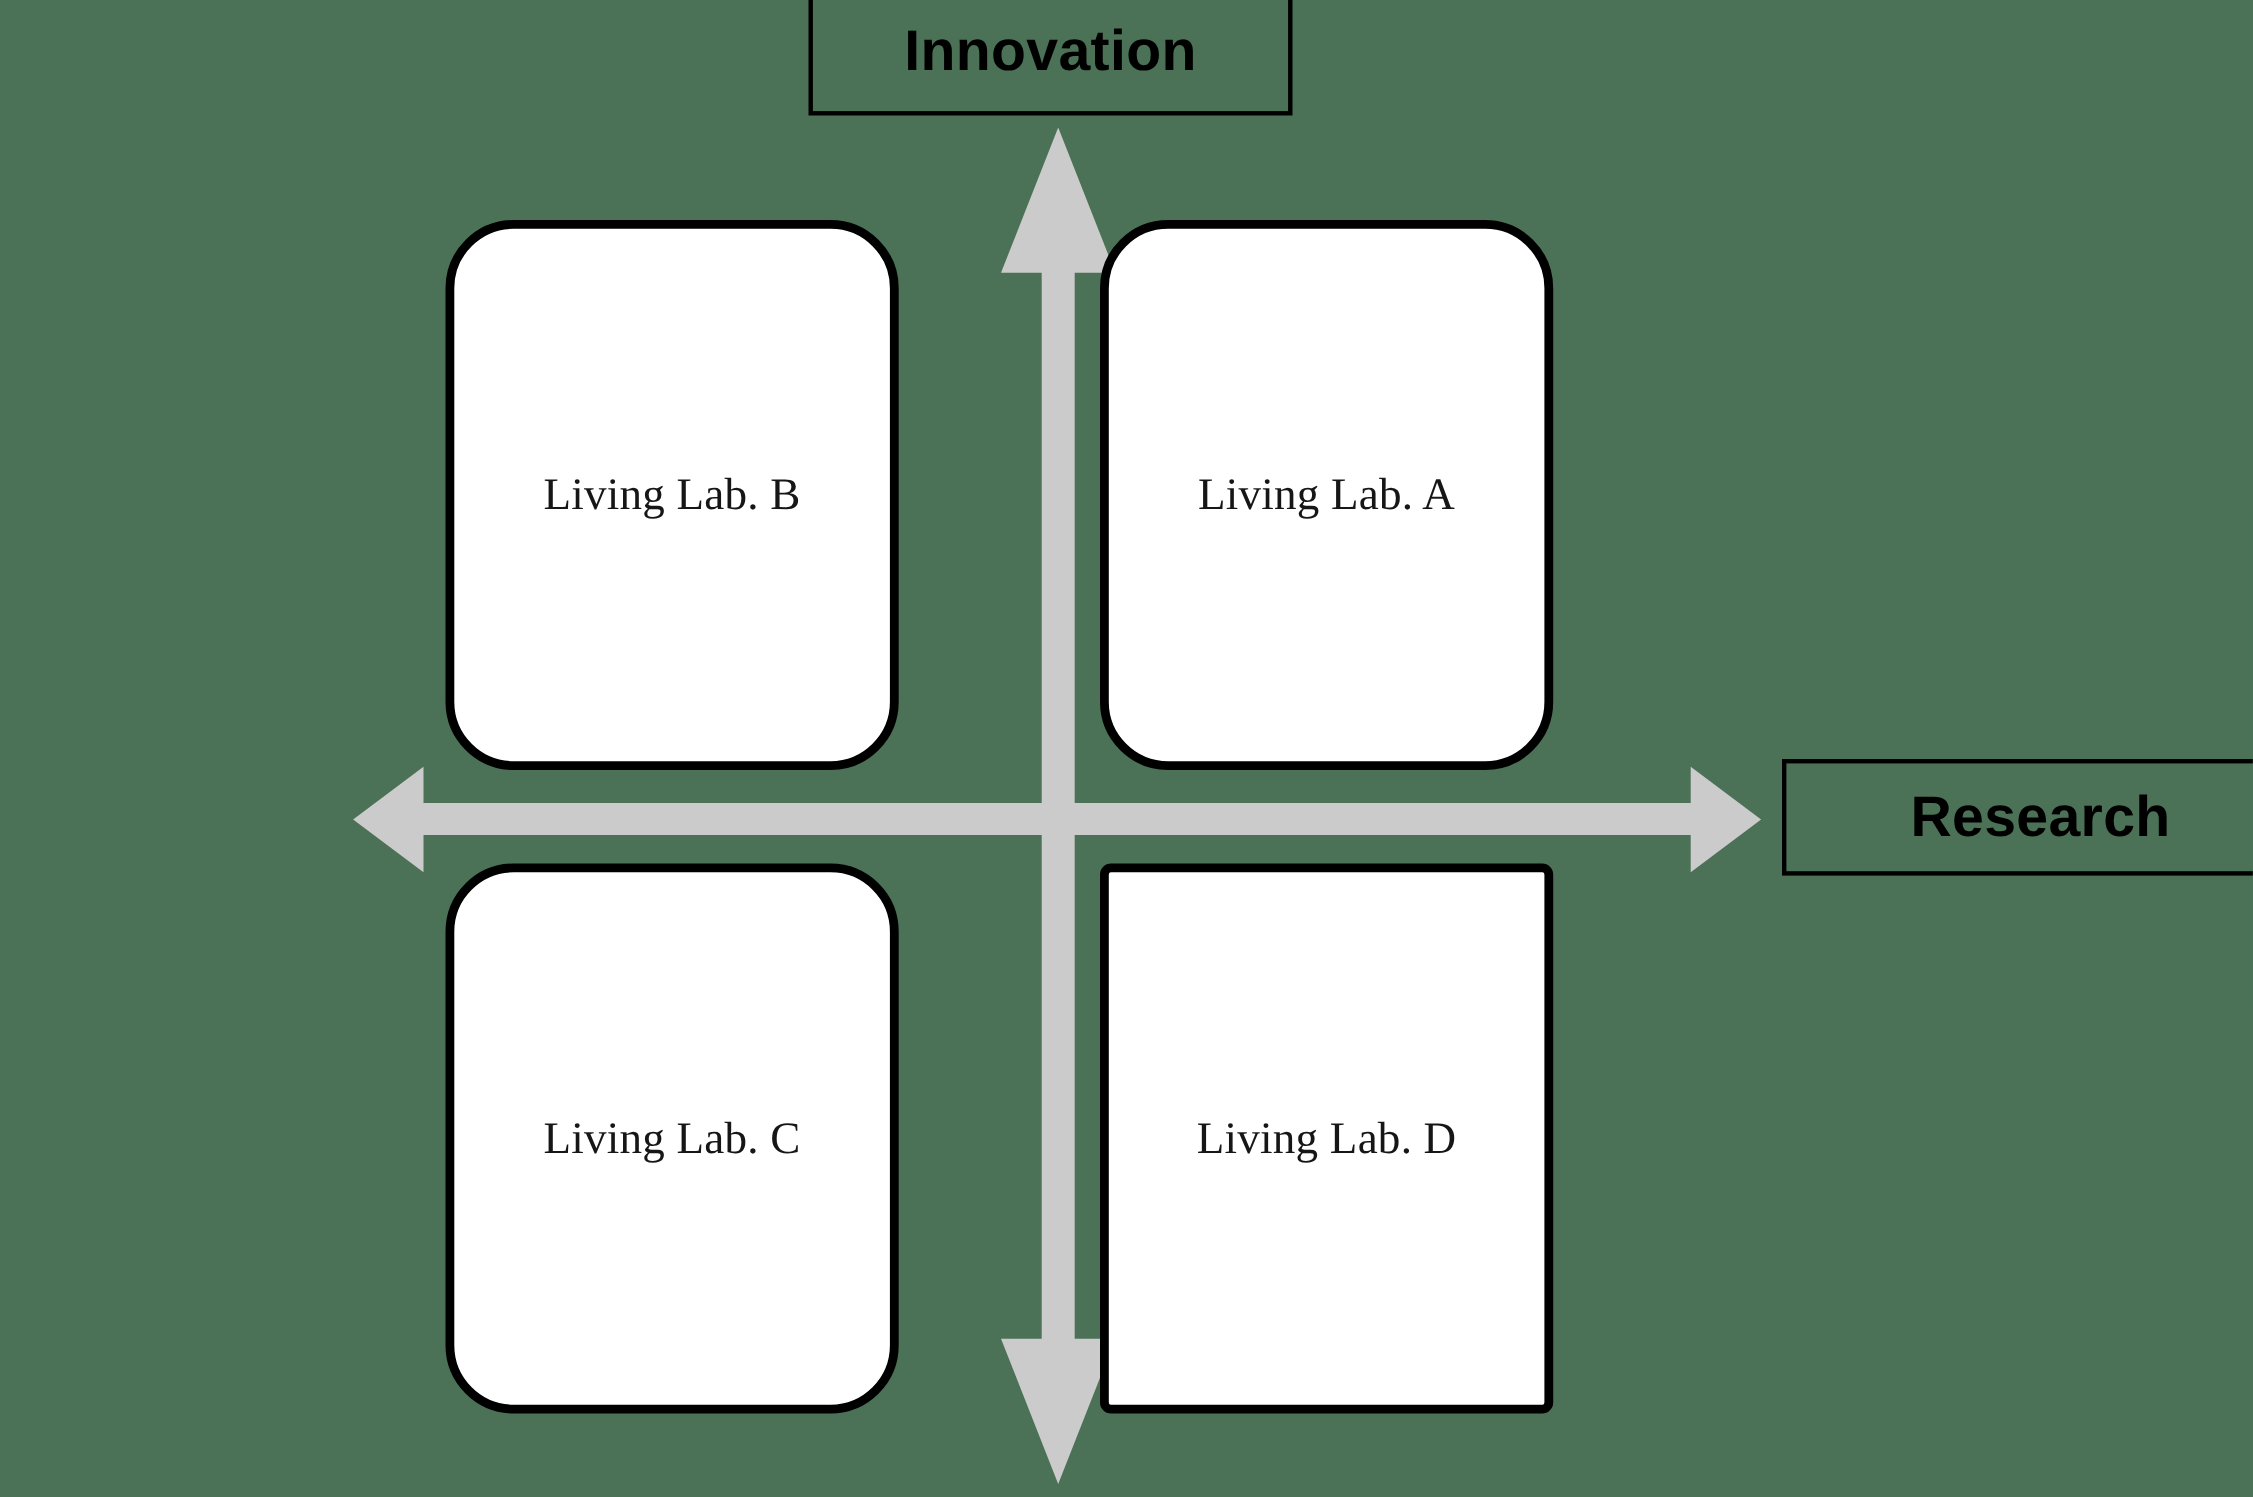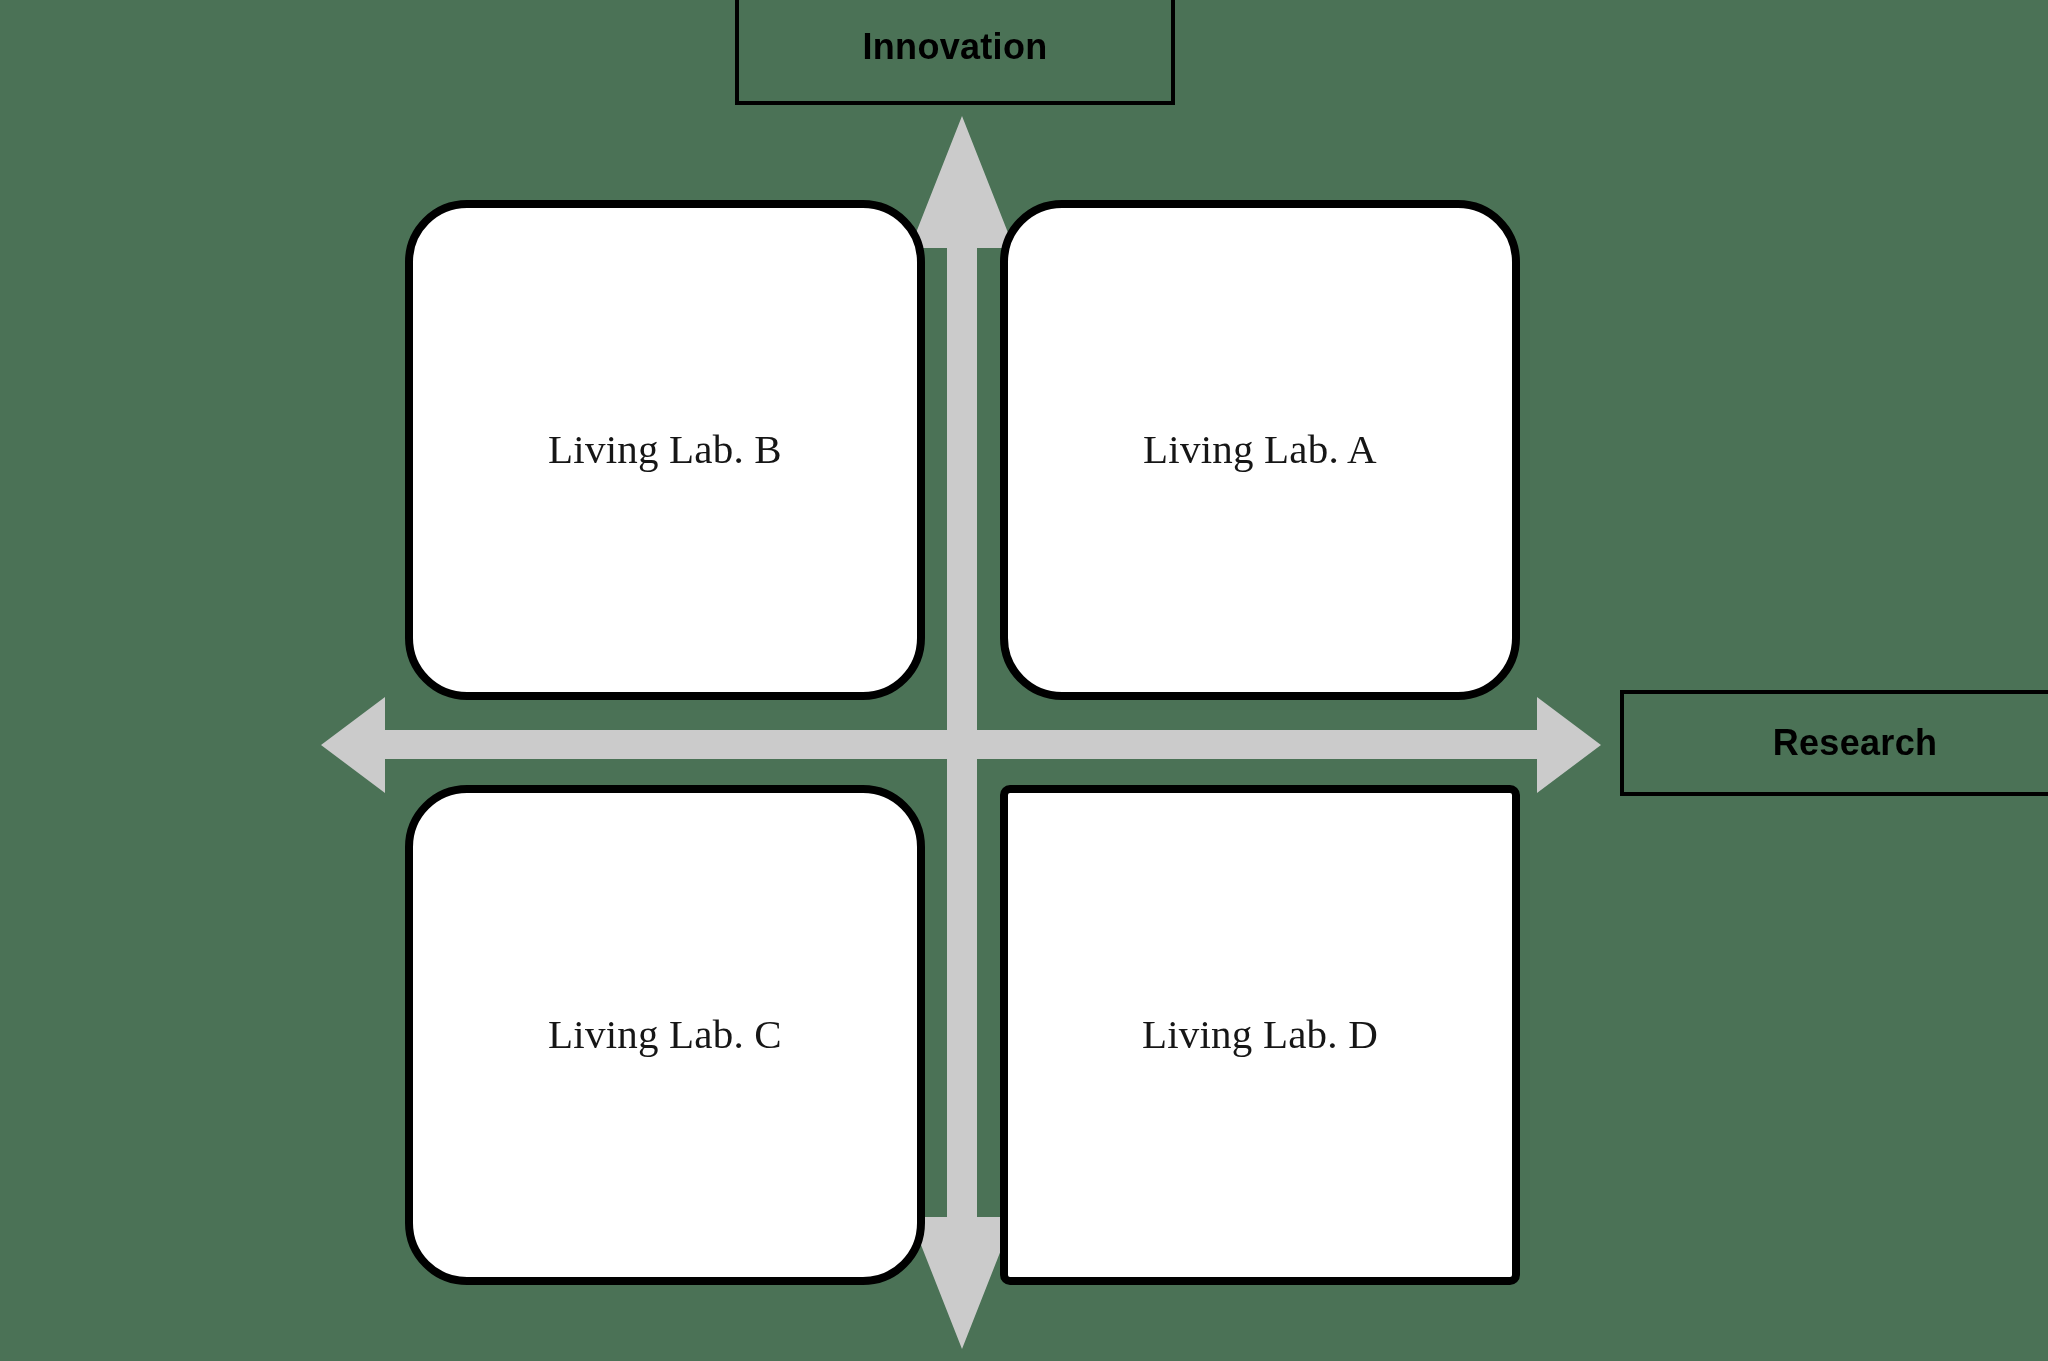--- a/index.html
+++ b/index.html
@@ -26,21 +26,21 @@
     pointer-events: none;
   }
   .axis-arrow svg {
     display: block;
     overflow: visible;
   }
 
   
   .quad-box {
     position: absolute;
-    width: 520px;
+    width: 412px;
     height: 500px;
     background: #ffffff;
     border: 8px solid #000000;
     border-radius: 62px;
     box-sizing: border-box;
     display: flex;
     align-items: center;
     justify-content: center;
   }
   .quad-label {
@@ -65,21 +65,21 @@
     background: transparent;
     border: 4px solid #000000;
     box-sizing: border-box;
     display: flex;
     align-items: center;
     justify-content: center;
   }
   .axis-caption .caption-text {
     font-family: "Liberation Sans", sans-serif;
     font-weight: bold;
-    font-size: 36px;
+    font-size: 52px;
     color: #000000;
     letter-spacing: 0.3px;
     white-space: nowrap;
     user-select: none;
   }
 
   #caption-innovation {
     left: 735px;
     top: -12px;
     width: 440px;

